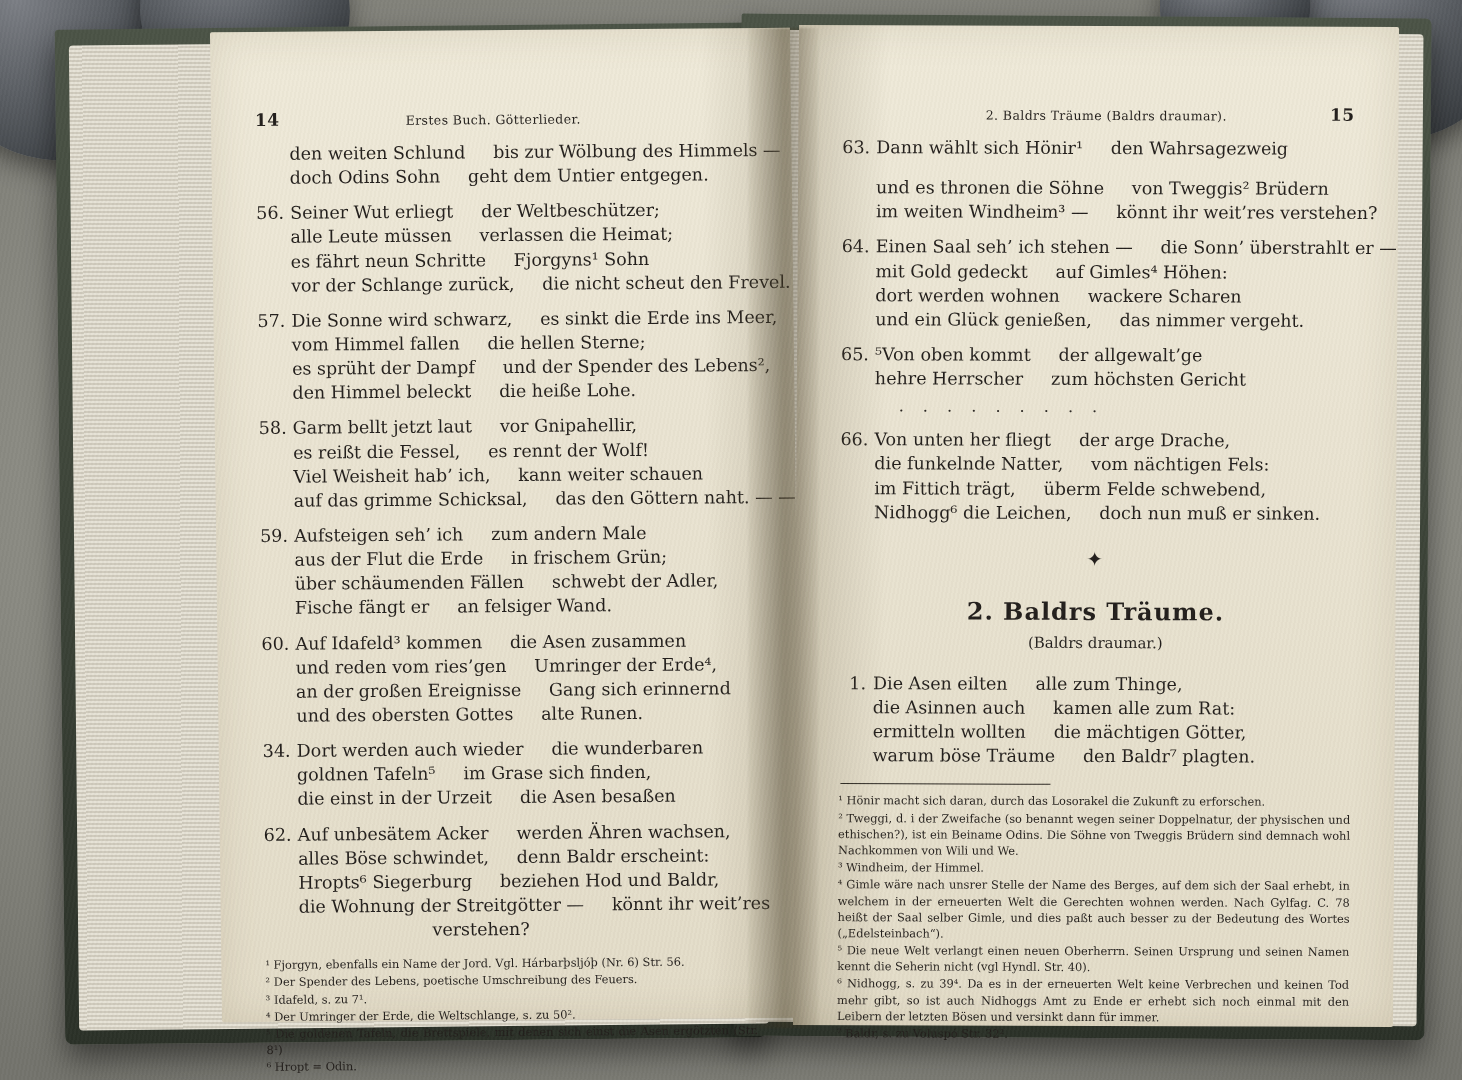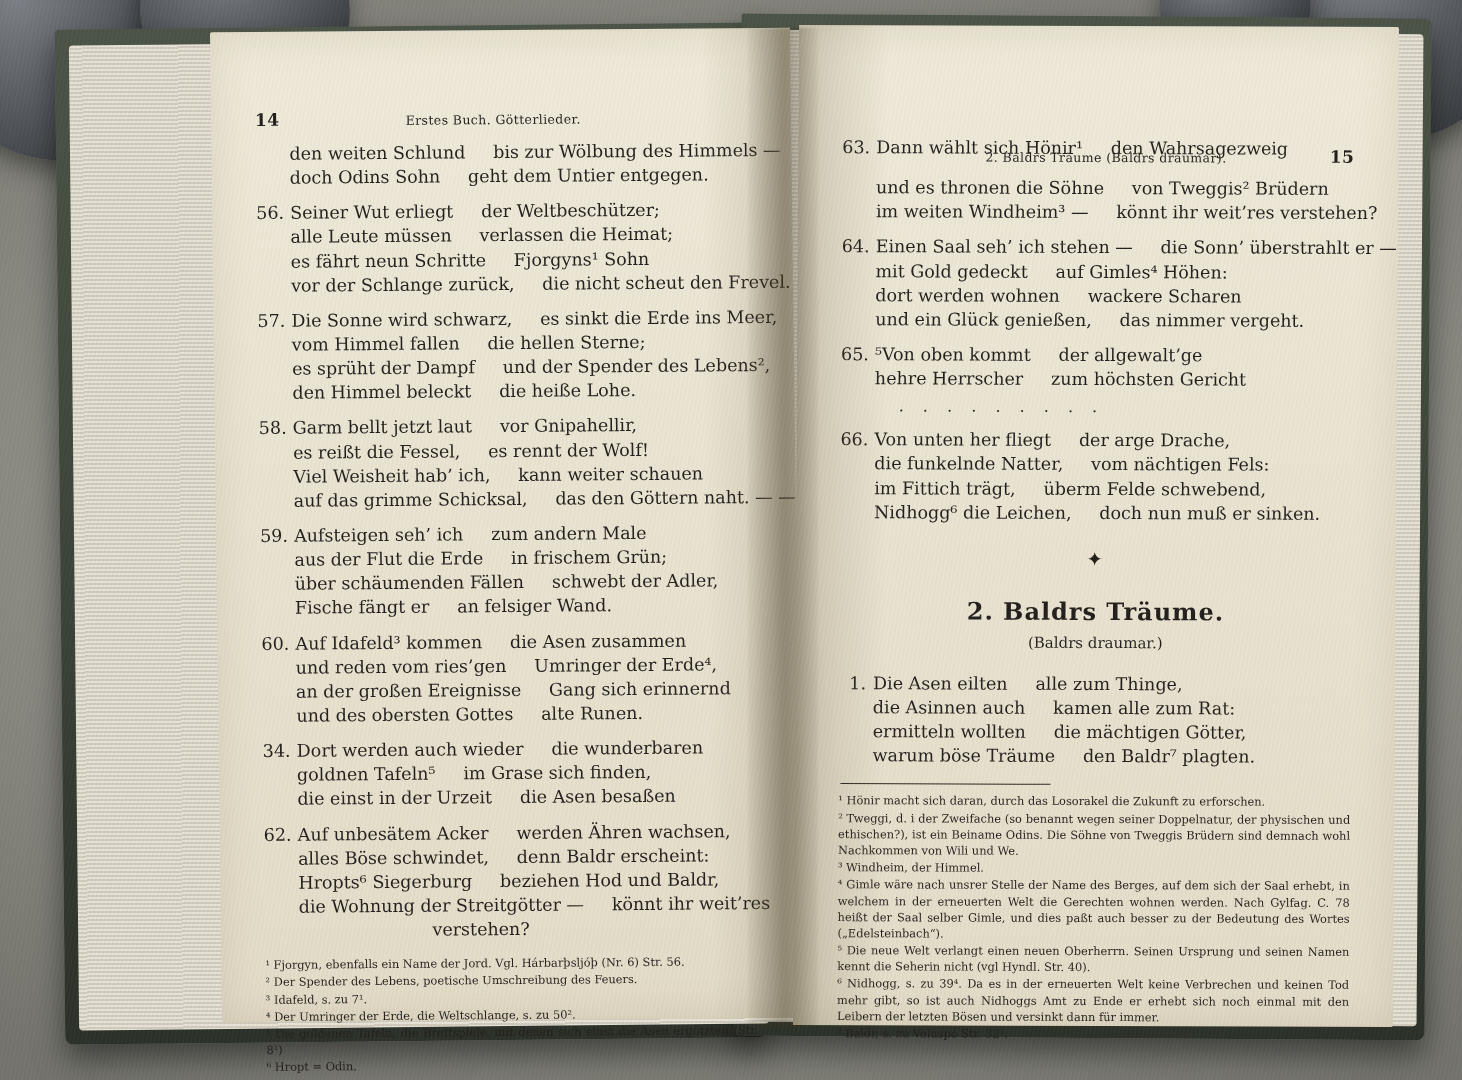--- a/index.html
+++ b/index.html
@@ -107,21 +107,21 @@
   
   .runhead {
     display: flex;
     align-items: baseline;
     font-size: 12.5px;
     letter-spacing: .4px;
     height: 18px;
   }
   .runhead .folio { font-size: 17px; font-weight: 700; }
   .runhead .title { flex: 1; text-align: center; font-size: 12.5px; }
-  .runhead.right .folio { order: 3; margin-top: 42px; }
+  .runhead.right .folio { order: 3; }
   .runhead.right .title { order: 2; }
   .runhead .spacer { width: 40px; }
 
   
   .verses { margin-top: 14px; }
   .stanza {
     display: flex;
     margin-bottom: 11px;
     font-size: 17.5px;
     line-height: 1.38;

